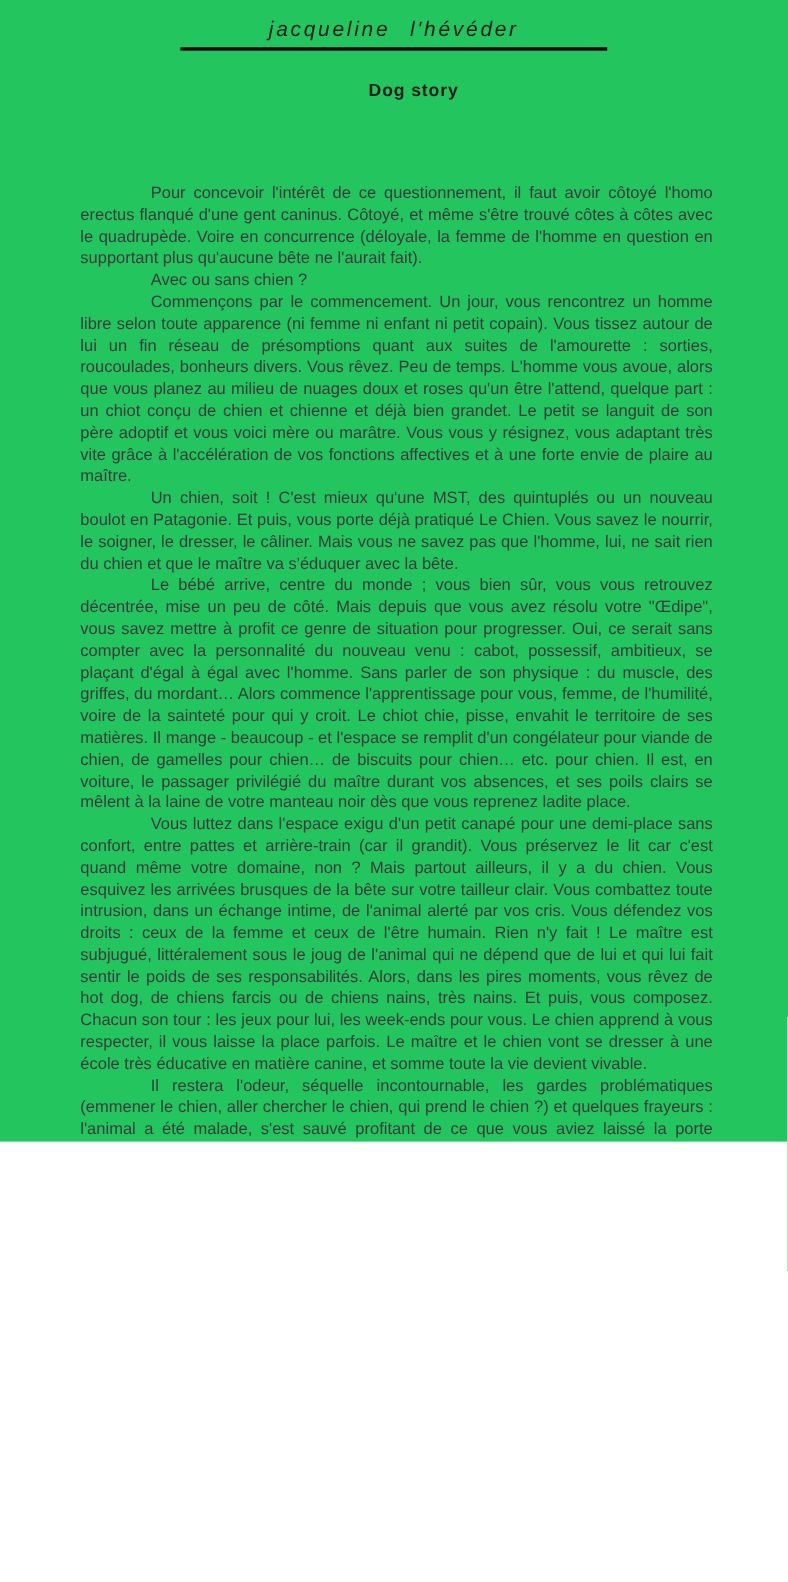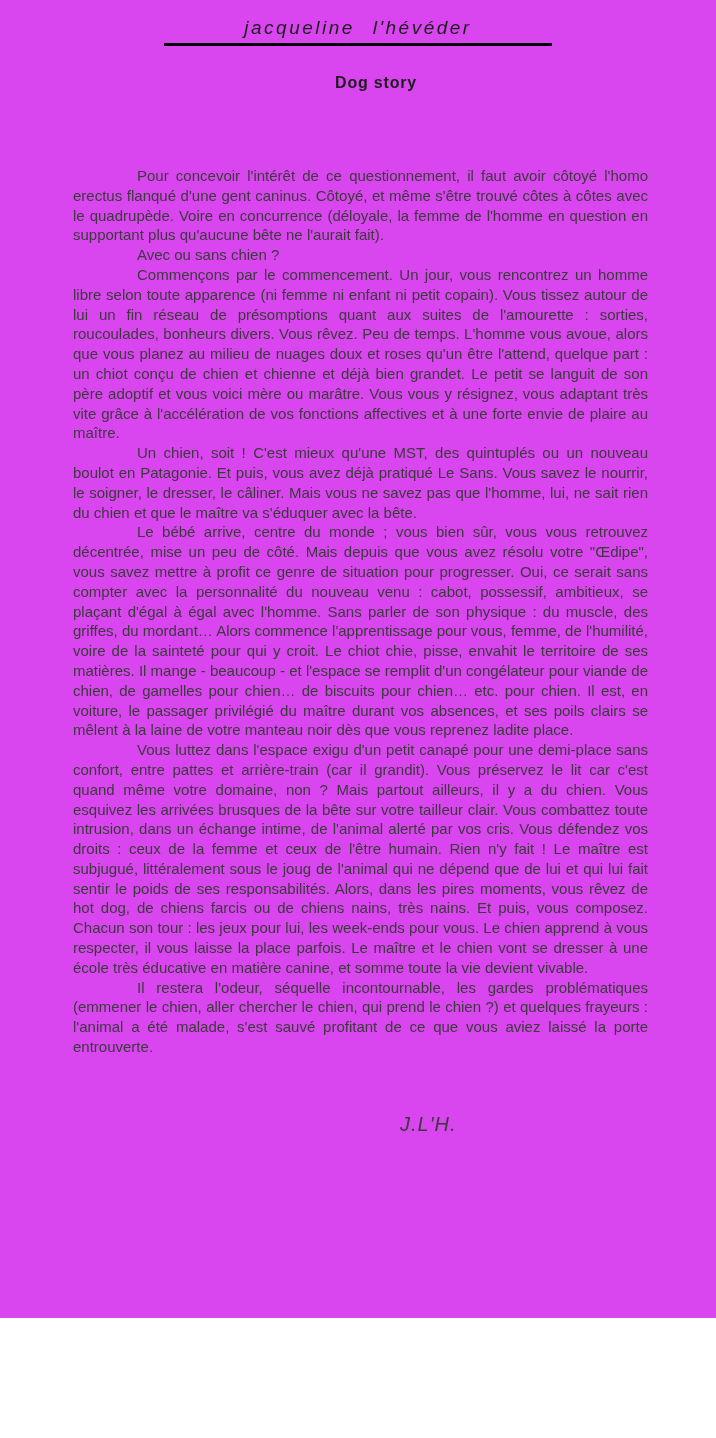--- a/index.html
+++ b/index.html
@@ -3,23 +3,23 @@
 <meta charset="utf-8">
 <style>
   html, body {
     margin: 0;
     padding: 0;
     background: #ffffff;
   }
   .page {
     position: relative;
     width: 716px;
-    height: 1318px;
+    height: 1038px;
     margin: 0 auto;
-    background: #d946ef;
+    background: #22c55e;
     overflow: hidden;
     font-family: "Liberation Sans", "DejaVu Sans", sans-serif;
   }
   .author {
     padding-top: 17px;
     text-align: center;
     font-style: italic;
     font-size: 19px;
     letter-spacing: 2.5px;
     word-spacing: 10px;
@@ -68,21 +68,21 @@
   <header>
     <div class="author">jacqueline l'hévéder</div>
     <div class="rule"></div>
     <h1 class="title">Dog story</h1>
   </header>
 
   <main class="body-text">
     <p>Pour concevoir l'intérêt de ce questionnement, il faut avoir côtoyé l'homo erectus flanqué d'une gent caninus. Côtoyé, et même s'être trouvé côtes à côtes avec le quadrupède. Voire en concurrence (déloyale, la femme de l'homme en question en supportant plus qu'aucune bête ne l'aurait fait).</p>
     <p>Avec ou sans chien ?</p>
     <p>Commençons par le commencement. Un jour, vous rencontrez un homme libre selon toute apparence (ni femme ni enfant ni petit copain). Vous tissez autour de lui un fin réseau de présomptions quant aux suites de l'amourette : sorties, roucoulades, bonheurs divers. Vous rêvez. Peu de temps. L'homme vous avoue, alors que vous planez au milieu de nuages doux et roses qu'un être l'attend, quelque part : un chiot conçu de chien et chienne et déjà bien grandet. Le petit se languit de son père adoptif et vous voici mère ou marâtre. Vous vous y résignez, vous adaptant très vite grâce à l'accélération de vos fonctions affectives et à une forte envie de plaire au maître.</p>
-    <p>Un chien, soit ! C'est mieux qu'une MST, des quintuplés ou un nouveau boulot en Patagonie. Et puis, vous avez déjà pratiqué Le Sans. Vous savez le nourrir, le soigner, le dresser, le câliner. Mais vous ne savez pas que l'homme, lui, ne sait rien du chien et que le maître va s'éduquer avec la bête.</p>
+    <p>Un chien, soit ! C'est mieux qu'une MST, des quintuplés ou un nouveau boulot en Patagonie. Et puis, vous porte déjà pratiqué Le Chien. Vous savez le nourrir, le soigner, le dresser, le câliner. Mais vous ne savez pas que l'homme, lui, ne sait rien du chien et que le maître va s'éduquer avec la bête.</p>
     <p>Le bébé arrive, centre du monde ; vous bien sûr, vous vous retrouvez décentrée, mise un peu de côté. Mais depuis que vous avez résolu votre "Œdipe", vous savez mettre à profit ce genre de situation pour progresser. Oui, ce serait sans compter avec la personnalité du nouveau venu : cabot, possessif, ambitieux, se plaçant d'égal à égal avec l'homme. Sans parler de son physique : du muscle, des griffes, du mordant… Alors commence l'apprentissage pour vous, femme, de l'humilité, voire de la sainteté pour qui y croit. Le chiot chie, pisse, envahit le territoire de ses matières. Il mange - beaucoup - et l'espace se remplit d'un congélateur pour viande de chien, de gamelles pour chien… de biscuits pour chien… etc. pour chien. Il est, en voiture, le passager privilégié du maître durant vos absences, et ses poils clairs se mêlent à la laine de votre manteau noir dès que vous reprenez ladite place.</p>
     <p>Vous luttez dans l'espace exigu d'un petit canapé pour une demi-place sans confort, entre pattes et arrière-train (car il grandit). Vous préservez le lit car c'est quand même votre domaine, non ? Mais partout ailleurs, il y a du chien. Vous esquivez les arrivées brusques de la bête sur votre tailleur clair. Vous combattez toute intrusion, dans un échange intime, de l'animal alerté par vos cris. Vous défendez vos droits : ceux de la femme et ceux de l'être humain. Rien n'y fait ! Le maître est subjugué, littéralement sous le joug de l'animal qui ne dépend que de lui et qui lui fait sentir le poids de ses responsabilités. Alors, dans les pires moments, vous rêvez de hot dog, de chiens farcis ou de chiens nains, très nains. Et puis, vous composez. Chacun son tour : les jeux pour lui, les week-ends pour vous. Le chien apprend à vous respecter, il vous laisse la place parfois. Le maître et le chien vont se dresser à une école très éducative en matière canine, et somme toute la vie devient vivable.</p>
     <p>Il restera l'odeur, séquelle incontournable, les gardes problématiques (emmener le chien, aller chercher le chien, qui prend le chien ?) et quelques frayeurs : l'animal a été malade, s'est sauvé profitant de ce que vous aviez laissé la porte entrouverte.</p>
   </main>
 
   <div class="signature">J.L'H.</div>
 
 </div>
 
 </body></html>

